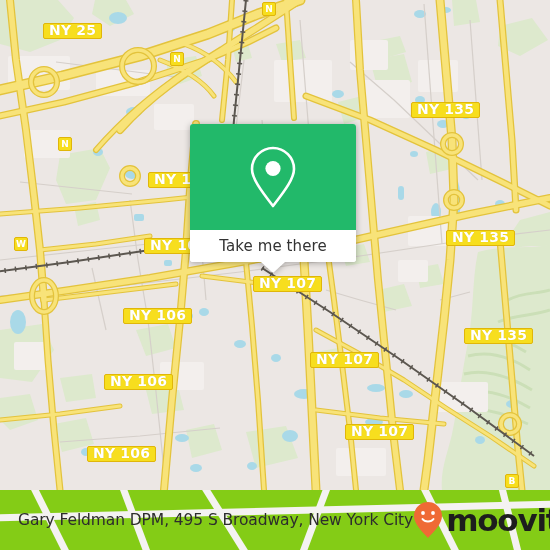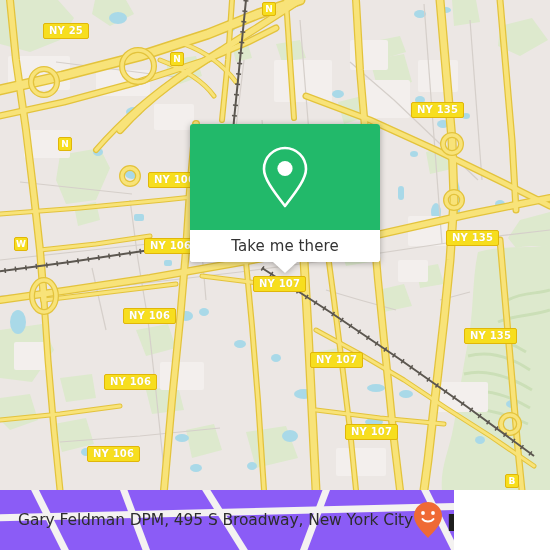--- a/index.html
+++ b/index.html
@@ -41,21 +41,21 @@
 
   
   .shield {
     position: absolute;
     background: #f7de1e;
     border: 1.5px solid #e0b60a;
     border-radius: 2px;
     color: #ffffff;
     font-family: "DejaVu Sans", sans-serif;
     font-weight: bold;
-    font-size: 10px;
+    font-size: 14px;
     line-height: 13px;
     height: 14px;
     padding: 0 5px;
     white-space: nowrap;
     letter-spacing: 0.2px;
     text-shadow: 0 0 1px rgba(120,95,0,0.25);
     box-sizing: content-box;
   }
   .letter-shield {
     position: absolute;
@@ -86,21 +86,21 @@
     height: 22px;
     padding: 0 8px 0 7px;
     white-space: nowrap;
   }
 
   
   #callout {
     position: absolute;
     left: 190px;
     top: 124px;
-    width: 190px;
+    width: 166px;
     filter: drop-shadow(0 1px 3px rgba(0,0,0,0.30));
   }
   #callout-body {
     position: relative;
     border-radius: 3px;
     overflow: hidden;
     background: #ffffff;
   }
   #callout-green {
     background: #22b96a;
@@ -129,23 +129,23 @@
     border-left: 12px solid transparent;
     border-right: 12px solid transparent;
     border-top: 11px solid #ffffff;
   }
 
   
   #bottom-bar {
     position: absolute;
     left: 0;
     top: 490px;
-    width: 454px;
+    width: 550px;
     height: 60px;
-    background: #8b5cf6;
+    background: #84cc16;
     display: flex;
     align-items: center;
     justify-content: space-between;
     padding: 0 16px 0 18px;
     box-sizing: border-box;
     overflow: hidden;
   }
   #bottom-watermark {
     position: absolute;
     left: 0; top: 0; right: 0; bottom: 0;

